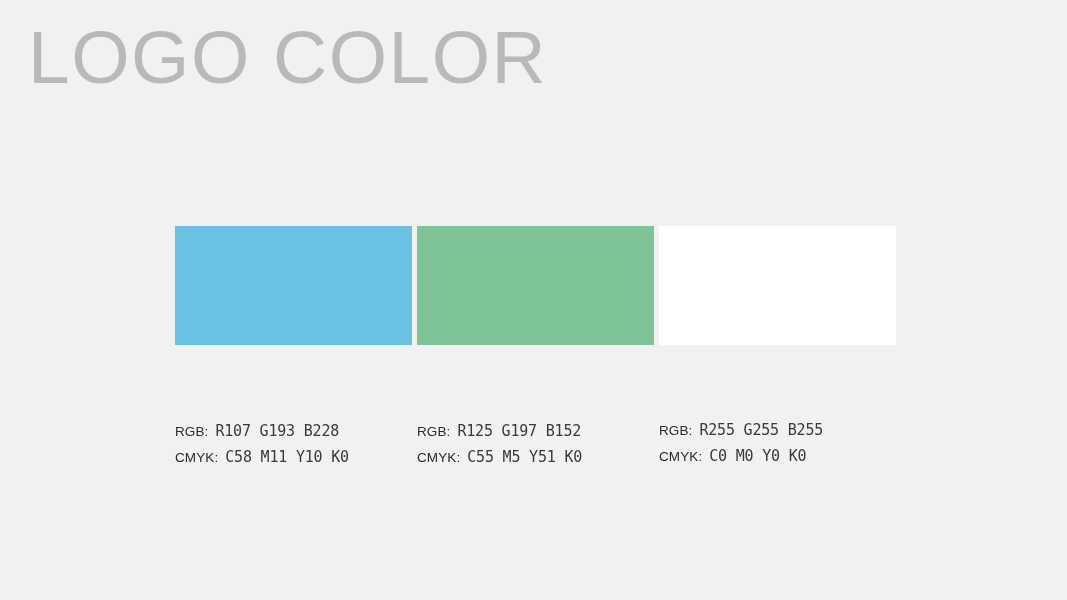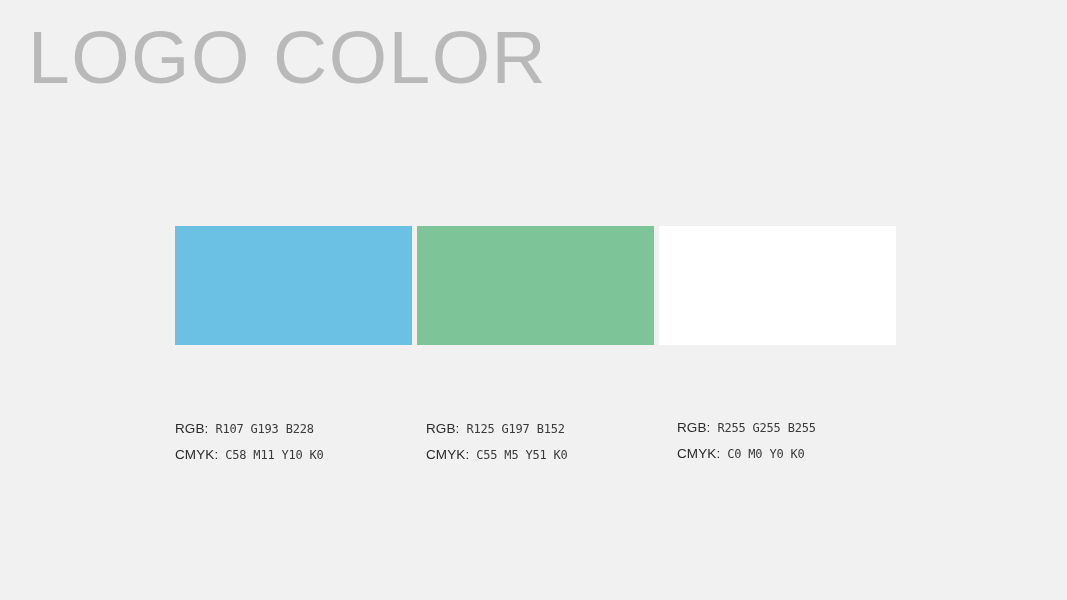--- a/index.html
+++ b/index.html
@@ -50,21 +50,21 @@
     height: 119px;
     flex: 0 0 237px;
   }
 
   .info-row {
     position: absolute;
     left: 175px;
     top: 388px;
     width: 721px;
     display: flex;
-    gap: 14px;
+    gap: 5px;
   }
 
   .info-col {
     width: 237px;
     flex: 0 0 237px;
   }
 
   .info-col.shift-up {
     margin-top: -1px;
   }
@@ -79,21 +79,21 @@
   .info-label {
     font-family: "Liberation Sans", sans-serif;
     font-size: 13.5px;
     font-weight: 400;
     color: #2b2b2b;
     letter-spacing: 0.1px;
   }
 
   .info-value {
     font-family: "DejaVu Sans Mono", "Liberation Mono", monospace;
-    font-size: 12px;
+    font-size: 15px;
     font-weight: 400;
     color: #3a3a3a;
     margin-left: 7px;
     letter-spacing: -0.2px;
     margin-top: 34px;
   }
 </style>
 </head>
 <body style="background: rgb(241, 241, 241);">
 

